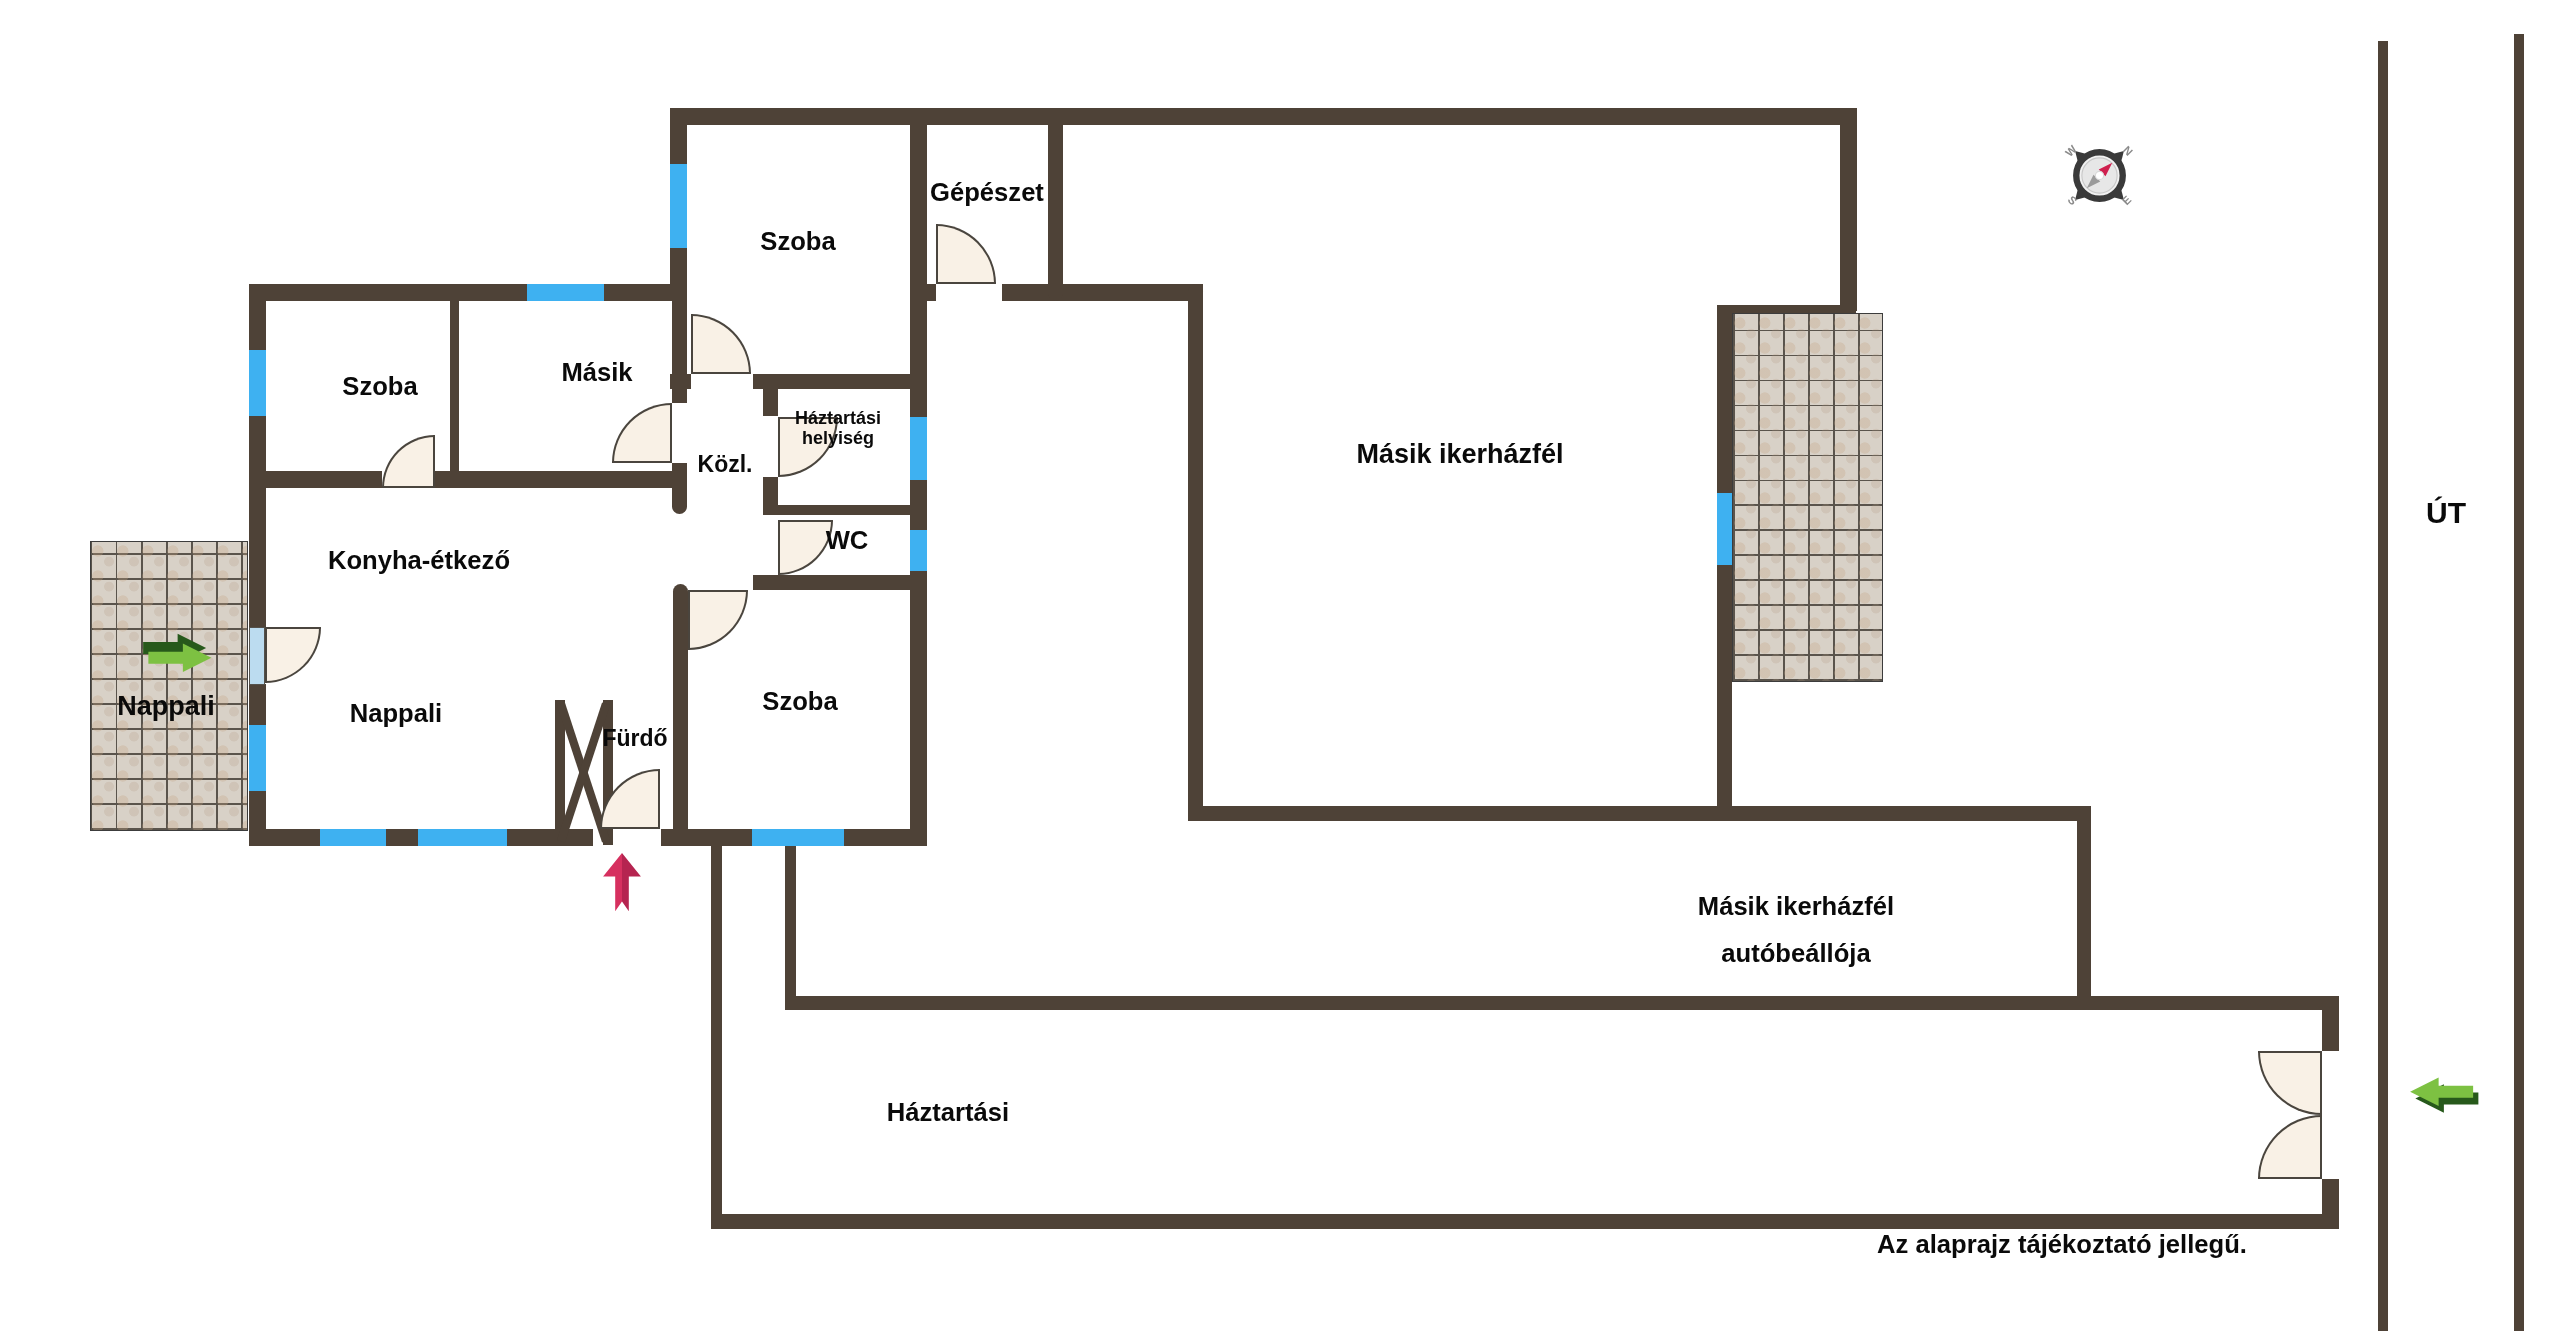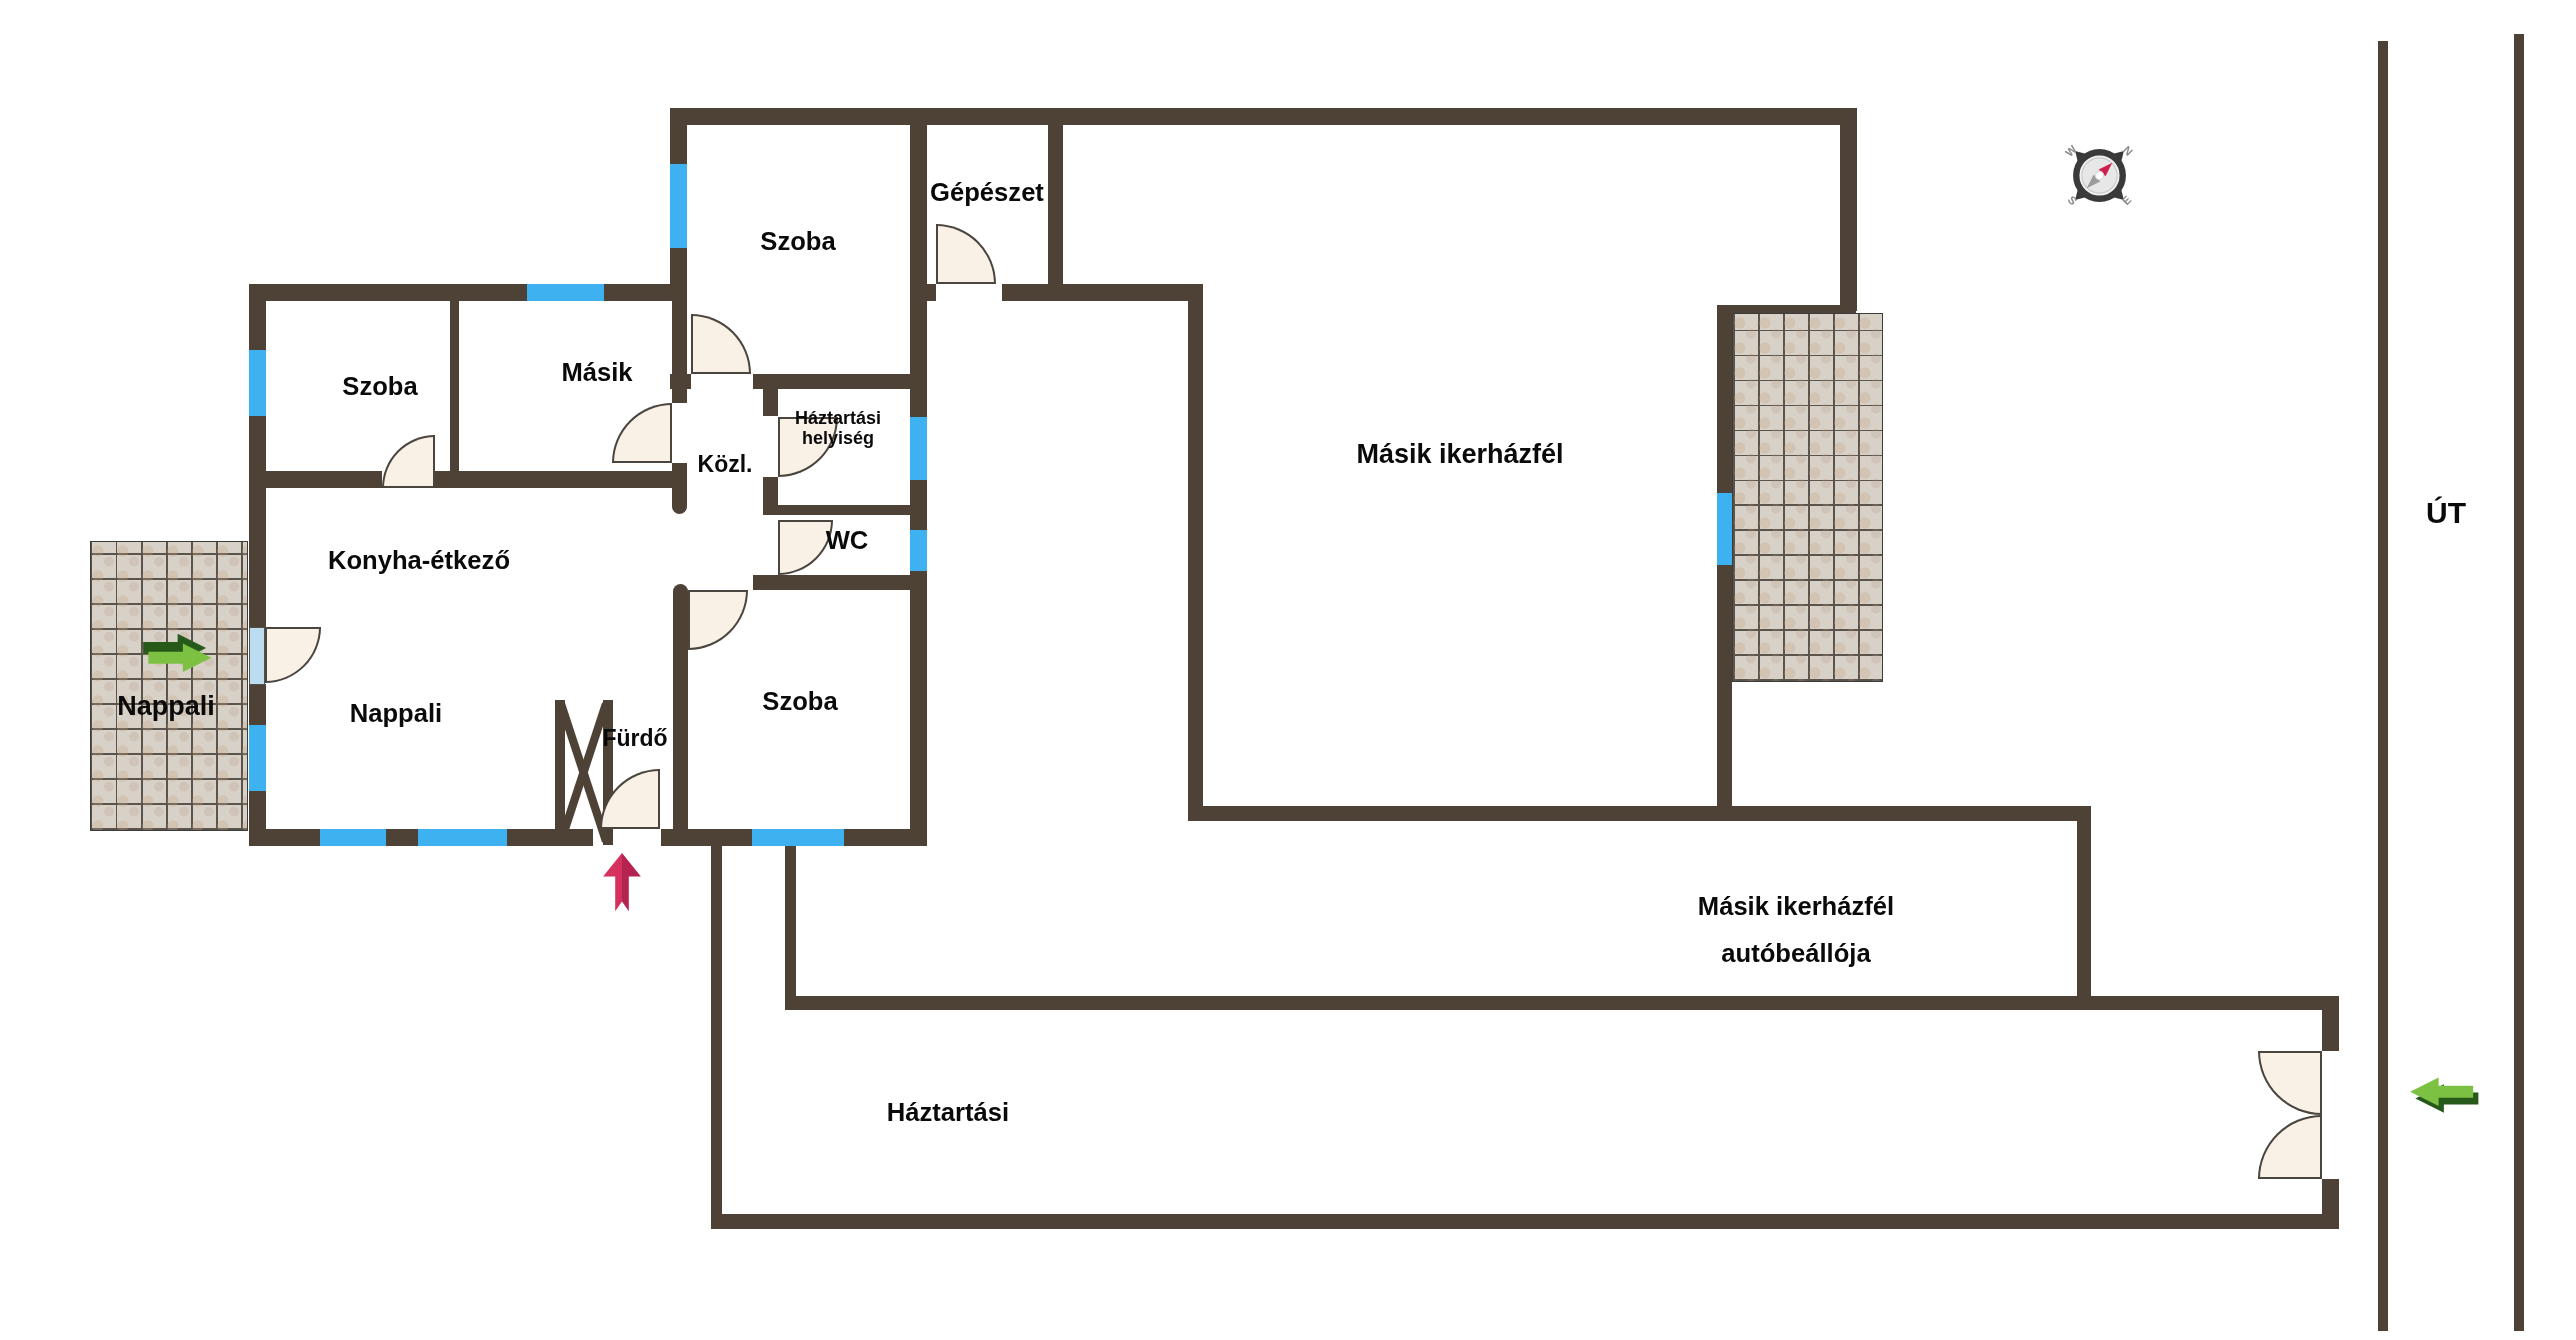--- a/index.html
+++ b/index.html
@@ -179,15 +179,16 @@
   <div class="lbl f34" style="left:419px;top:560px">Konyha-étkező</div>
   <div class="lbl f34" style="left:396px;top:713px">Nappali</div>
   <div class="lbl f31" style="left:635px;top:739px">Fürdő</div>
   <div class="lbl f34" style="left:800px;top:701px">Szoba</div>
   <div class="lbl f36" style="left:166px;top:707px">Nappali</div>
   <div class="lbl f36" style="left:1460px;top:455px">Másik ikerházfél</div>
   <div class="lbl f34" style="left:1796px;top:930px">Másik ikerházfél
 autóbeállója</div>
   <div class="lbl f34" style="left:948px;top:1112px">Háztartási</div>
   <div class="lbl f40" style="left:2446px;top:513px">ÚT</div>
+  <div class="lbl f34" style="left:2062px;top:1244px">Az alaprajz tájékoztató jellegű.</div>
 
 </div>
 
 
 </body></html>

